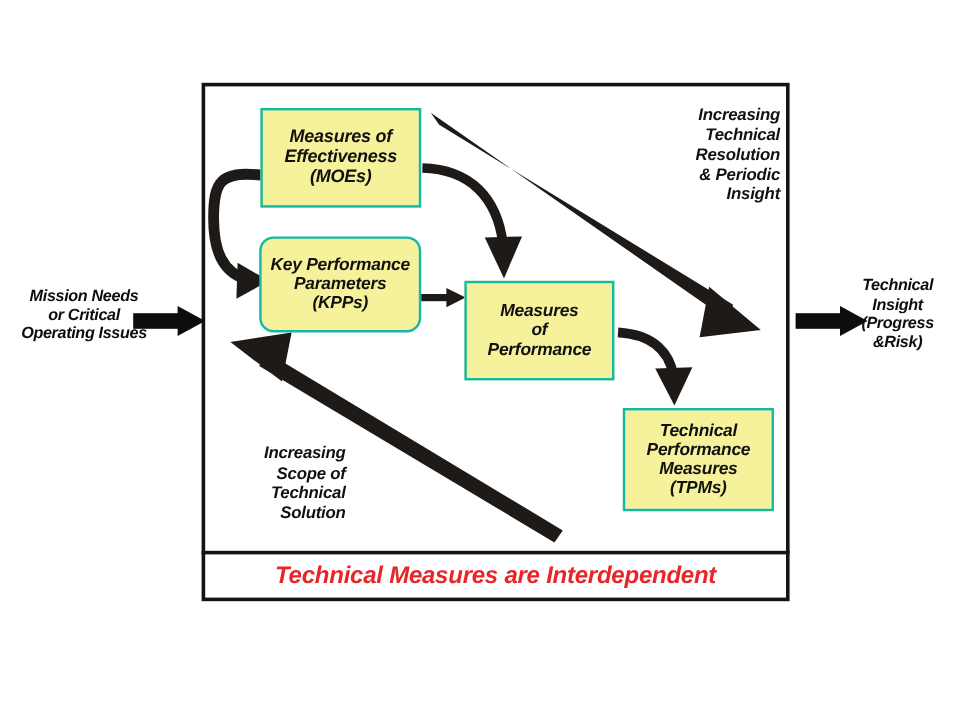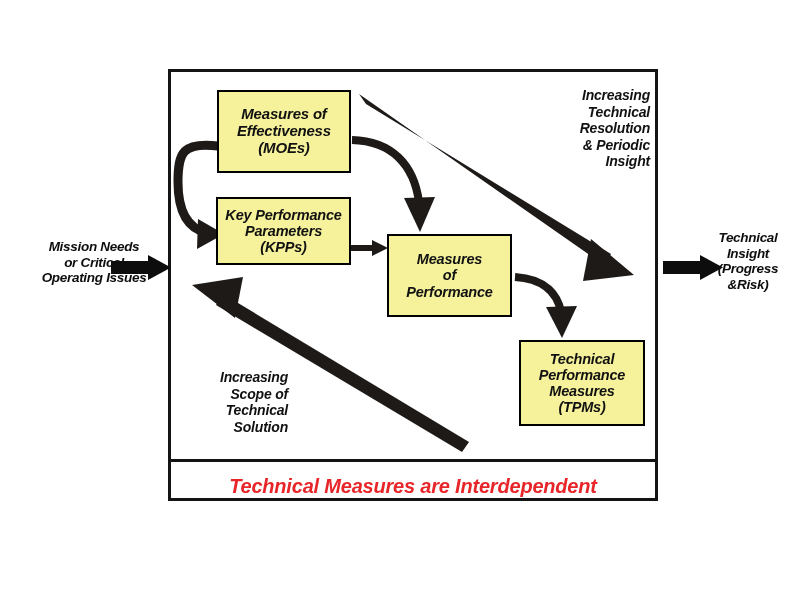--- a/index.html
+++ b/index.html
@@ -44,35 +44,35 @@
     top: 459px;
     width: 490px;
     height: 3px;
     background: #141414;
   }
 
   
   .pbox {
     position: absolute;
     background: #F6F29B;
-    border: 2px solid #000000;
+    border: 2px solid #14b8a6;
     box-sizing: border-box;
     display: flex;
     align-items: center;
     justify-content: center;
     text-align: center;
     font-weight: bold;
     font-style: italic;
     color: #111111;
     line-height: 1.12;
     letter-spacing: -0.2px;
   }
 
   #box-moe { left: 217px; top: 90px;  width: 134px; height: 83px;  font-size: 15px; }
-  #box-kpp { left: 216px; top: 197px; width: 135px; height: 68px;  font-size: 14.5px; }
+  #box-kpp { left: 216px; top: 197px; width: 135px; height: 80px;  font-size: 14.5px; border-radius: 12px; }
   #box-mop { left: 387px; top: 234px; width: 125px; height: 83px;  font-size: 14.5px; }
   #box-tpm { left: 519px; top: 340px; width: 126px; height: 86px;  font-size: 14.5px; }
 
   
   .annot {
     position: absolute;
     font-weight: bold;
     font-style: italic;
     color: #111111;
     line-height: 1.18;
@@ -87,32 +87,32 @@
   .edge-label {
     position: absolute;
     font-weight: bold;
     font-style: italic;
     color: #0d0d0d;
     line-height: 1.16;
     text-align: center;
     font-size: 13.5px;
     letter-spacing: -0.3px;
   }
-  #label-left  { left: 24px;  top: 239px; width: 140px; }
+  #label-left  { left: 0;  top: 239px; width: 140px; }
   #label-right { left: 700px; top: 230px; width: 96px; }
 
   
   #caption {
     position: absolute;
     left: 171px;
     top: 463px;
     width: 484px;
     height: 35px;
     display: flex;
-    align-items: flex-end;
+    align-items: center;
     justify-content: center;
     color: #E8262A;
     font-weight: bold;
     font-style: italic;
     font-size: 20px;
     letter-spacing: -0.2px;
   }
 </style>
 </head>
 <body>

